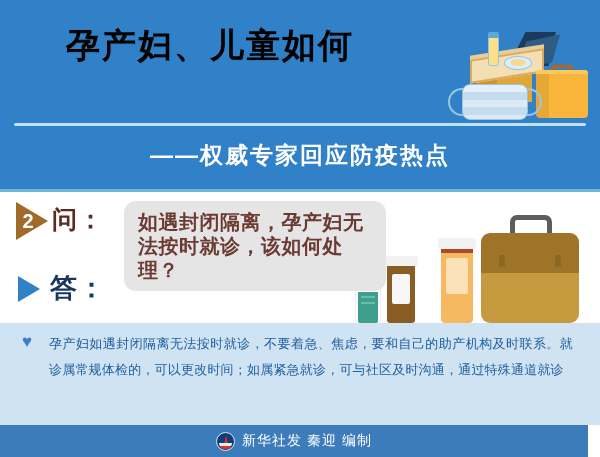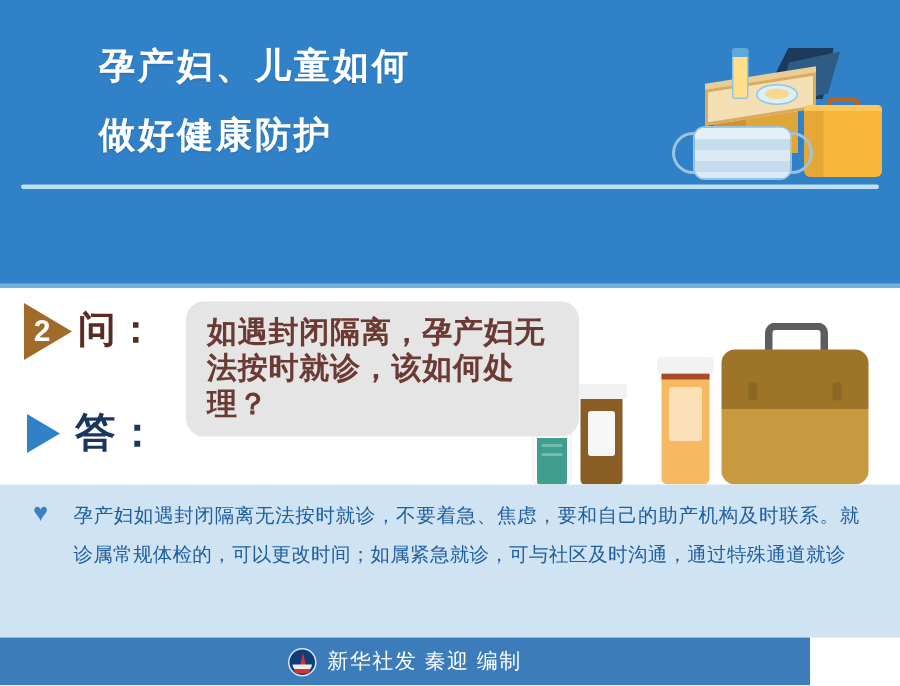--- a/index.html
+++ b/index.html
@@ -32,22 +32,22 @@
     left: 0; top: 189px;
     width: 600px; height: 3px;
     background: #6fb4d8;
   }
   .title-block {
     position: absolute;
     left: 66px; top: 22px;
     width: 380px;
   }
   .title-line {
-    color: #ffffff;
-    font-size: 24px;
+    color: #000000;
+    font-size: 34px;
     font-weight: bold;
     letter-spacing: 2px;
     line-height: 46px;
     white-space: nowrap;
     text-shadow: 0 1px 1px rgba(0,0,0,0.08);
   }
   .header-divider {
     position: absolute;
     left: 14px; top: 123px;
     width: 572px; height: 3px;
@@ -383,21 +383,21 @@
     font-size: 13px;
     line-height: 26px;
     letter-spacing: 0.2px;
     text-align: justify;
   }
 
   
   .footer {
     position: absolute;
     left: 0; top: 425px;
-    width: 540px;
+    width: 588px;
     height: 32px;
     background: #3c7cbb;
     display: flex;
     align-items: center;
     justify-content: center;
   }
   .footer-logo {
     position: relative;
     width: 19px; height: 19px;
     border-radius: 50%;
@@ -439,25 +439,25 @@
 </style>
 </head>
 <body>
 
 <div id="poster">
 
   <div class="header">
 
     <div class="title-block">
       <div class="title-line">孕产妇、儿童如何</div>
-      <div class="title-line">做好健康防护</div>
     </div>
 
     <div class="header-divider"></div>
 
+    <div class="subtitle">——权威专家回应防疫热点</div>
 
     <div class="hdr-art">
       <div class="hdr-openbox-lid"></div>
       <div class="hdr-openbox-lid-in"></div>
       <div class="hdr-openbox-body"></div>
       <div class="hdr-openbox-body-dark"></div>
       <div class="hdr-tray-top"></div>
       <div class="hdr-tray"></div>
       <div class="hdr-dish"></div>
       <div class="hdr-dish-in"></div>

